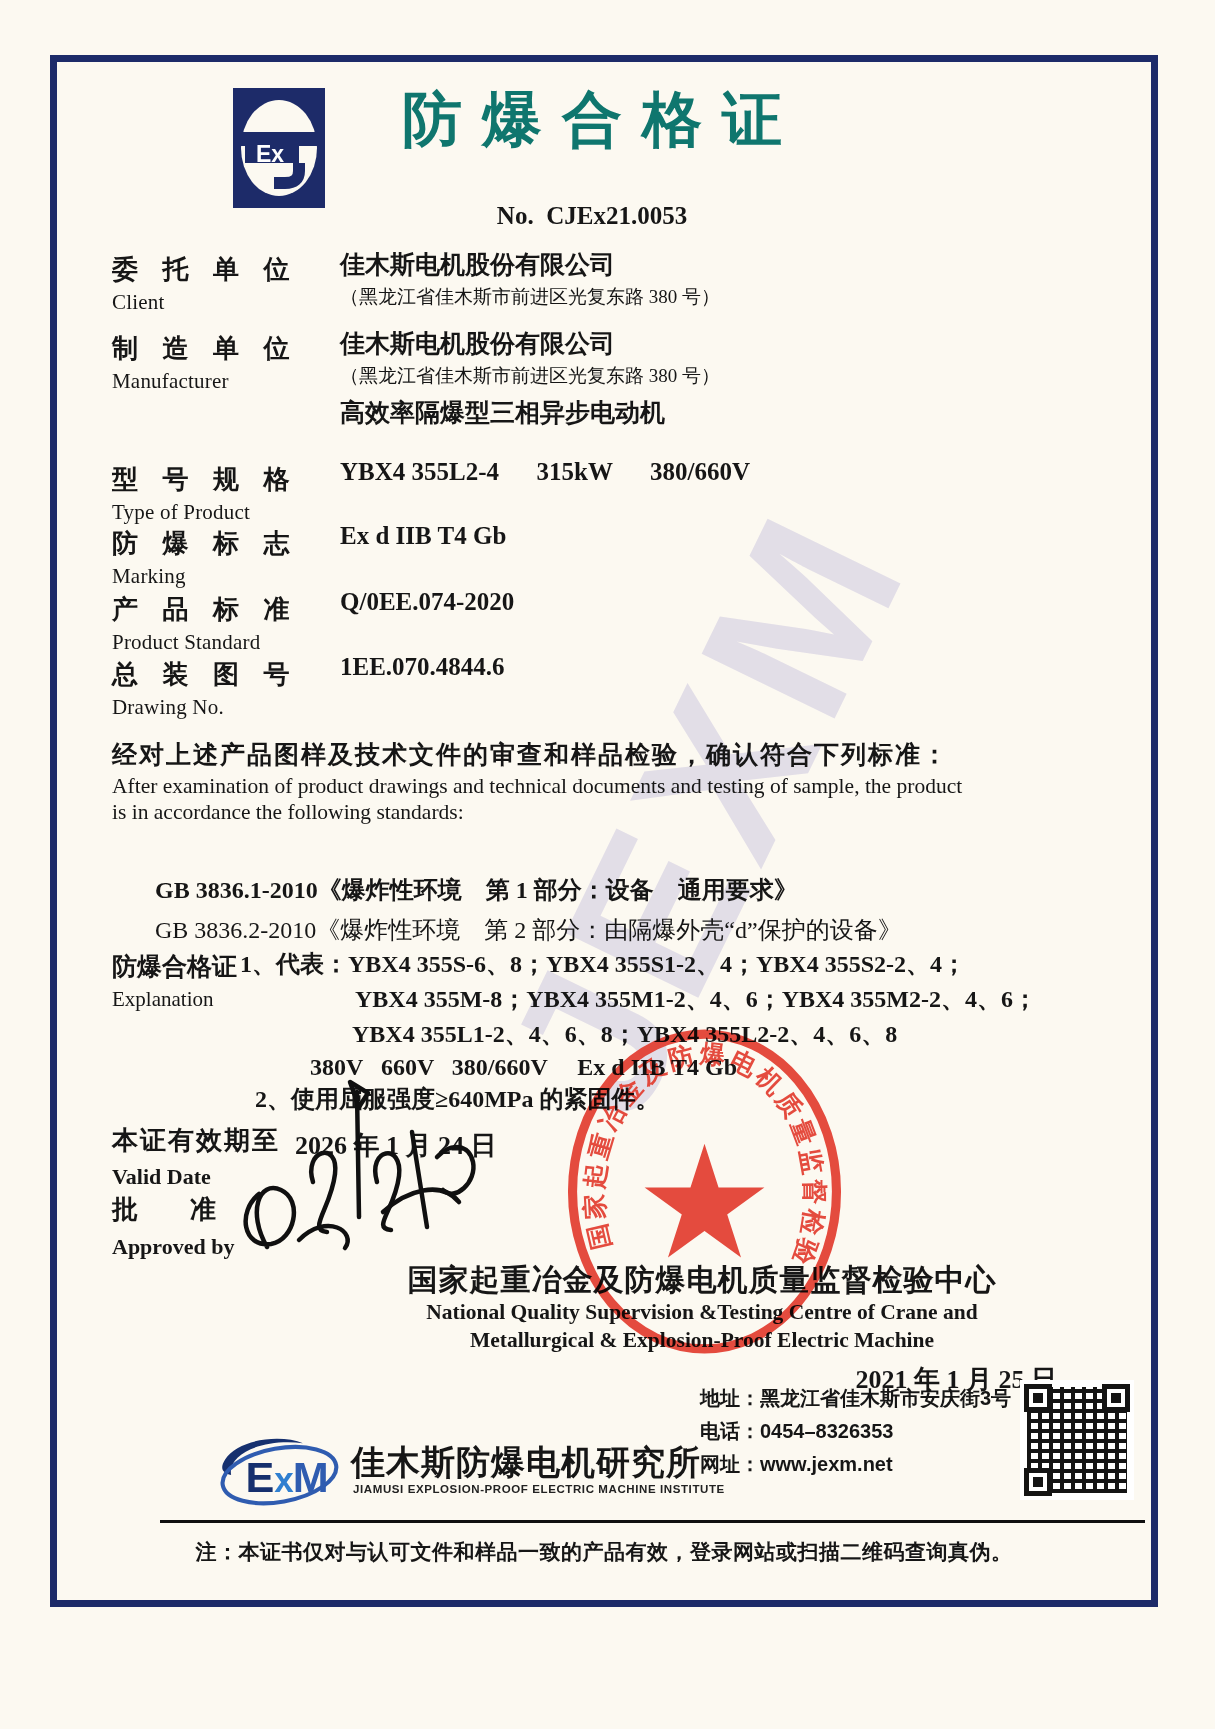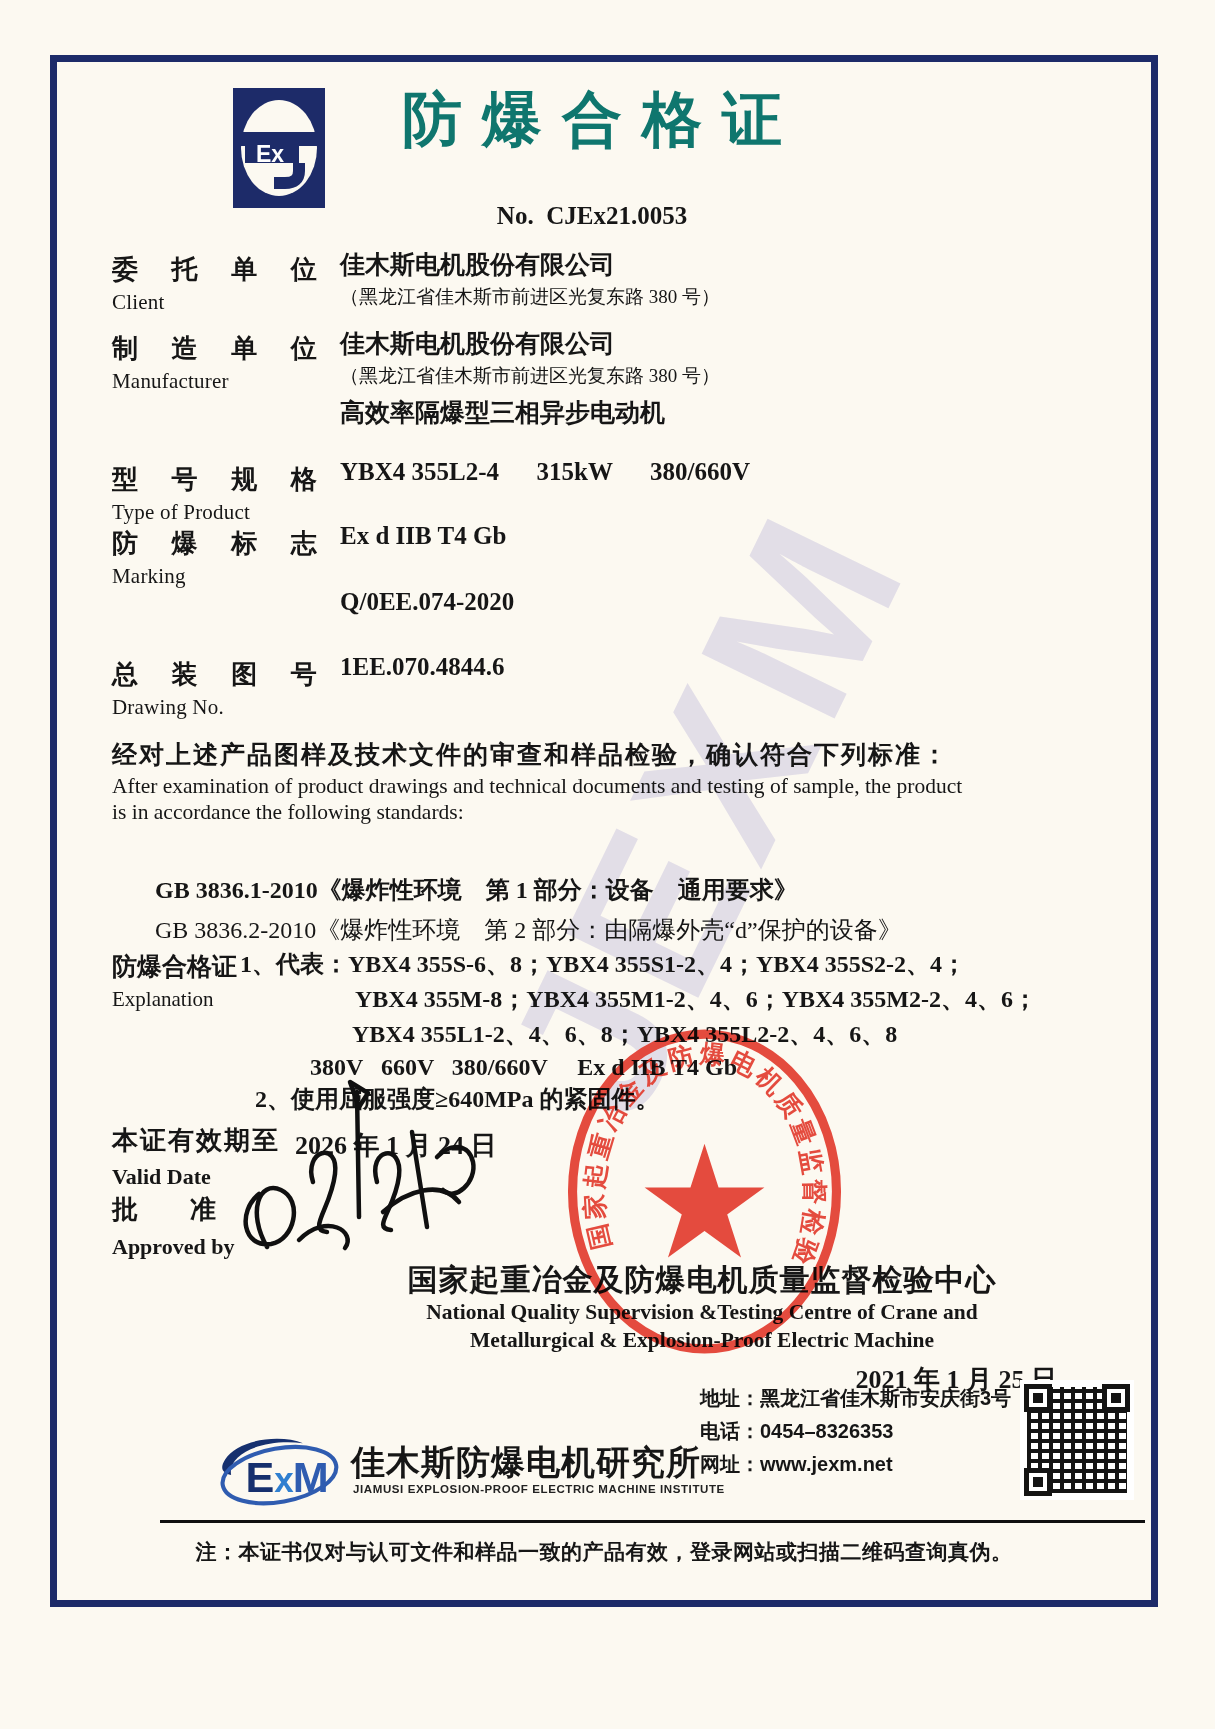--- a/index.html
+++ b/index.html
@@ -21,21 +21,21 @@
   
   .logo{left:176px;top:26px;width:92px;height:120px;}
   .title{left:275px;top:18px;width:520px;text-align:center;font-size:60px;font-weight:bold;
          color:#0f766e;letter-spacing:20px;white-space:nowrap;text-indent:20px;}
   .subtitle{left:275px;top:104px;width:520px;text-align:center;font-size:26px;font-weight:bold;
          color:#1d2b69;letter-spacing:1px;white-space:nowrap;}
   .certno{left:275px;top:140px;width:520px;text-align:center;font-size:25px;font-weight:bold;white-space:pre;}
 
   
   .field{left:55px;width:240px;}
-  .field .zh{font-size:26px;font-weight:bold;letter-spacing:9px;white-space:nowrap;font-family:Liberation Mono, monospace;}
+  .field .zh{font-size:26px;font-weight:bold;letter-spacing:9px;white-space:nowrap;}
   .field .en{font-size:21px;margin-top:3px;letter-spacing:0.2px;}
   .val{left:283px;font-size:25px;font-weight:bold;white-space:pre;}
   .notev{left:283px;font-size:19px;white-space:pre;}
 
   .f1{top:190px}.v1{top:186px}.n1{top:222px}
   .f2{top:269px}.v2{top:265px}.n2{top:301px}
   .f3{top:338px}.v3{top:334px}
   .f4{top:400px}.v4{top:396px}
   .f5{top:464px}.v5{top:460px}
   .f6{top:530px}.v6{top:526px}
@@ -138,20 +138,24 @@
           <div class="en">Type of Product</div>
         </div>
         <div class="abs val v4">YBX4 355L2-4      315kW      380/660V</div>
 
         <div class="abs field f5">
           <div class="zh">防 爆 标 志</div>
           <div class="en">Marking</div>
         </div>
         <div class="abs val v5">Ex d IIB T4 Gb</div>
 
+        <div class="abs field f6">
+          <div class="zh">产 品 标 准</div>
+          <div class="en">Product Standard</div>
+        </div>
         <div class="abs val v6">Q/0EE.074-2020</div>
 
         <div class="abs field f7">
           <div class="zh">总 装 图 号</div>
           <div class="en">Drawing No.</div>
         </div>
         <div class="abs val v7">1EE.070.4844.6</div>
 
         <div class="abs stmt-zh">经对上述产品图样及技术文件的审查和样品检验，确认符合下列标准：</div>
         <div class="abs stmt-en">After examination of product drawings and technical documents and testing of sample, the product</div>

